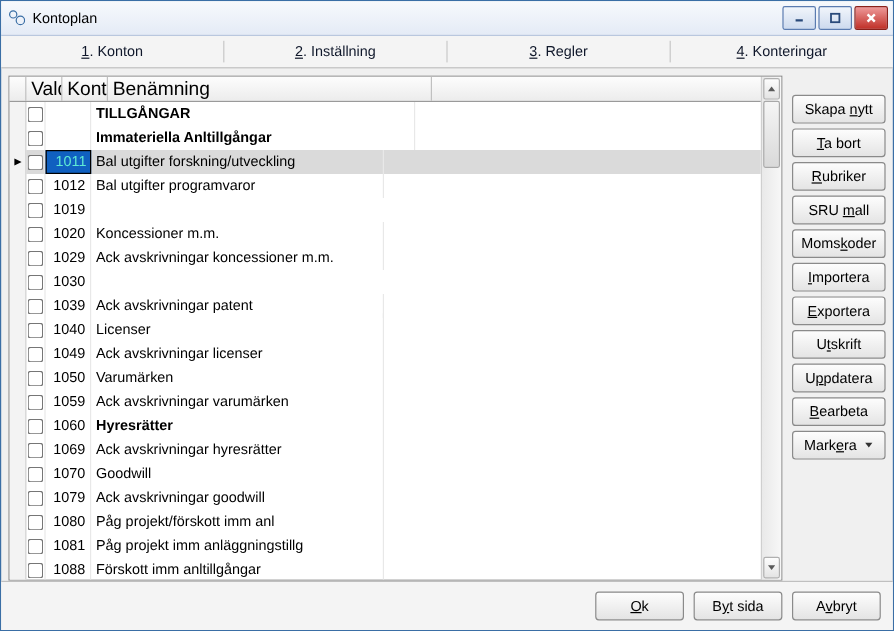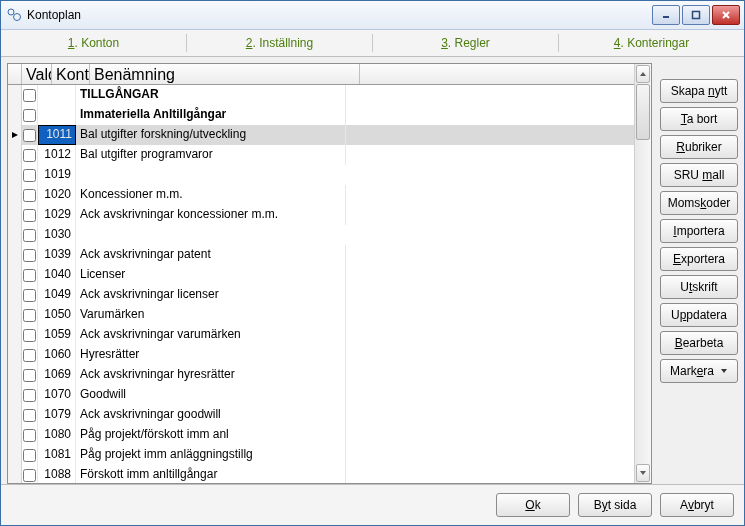--- a/index.html
+++ b/index.html
@@ -59,21 +59,21 @@
     height: 26px;
     border-bottom: 1px solid #bfbfbf;
     background: #f4f4f4;
   }
   .tab {
     flex: 1;
     display: flex;
     align-items: center;
     justify-content: center;
     font-size: 12px;
-    color: #4d7c0f;
+    color: #0f172a;
     cursor: default;
   }
   .tab .ul { text-decoration: underline; }
   .tab-sep {
     width: 1px;
     background: #c8c8c8;
     margin: 4px 0;
   }
 
   
@@ -176,29 +176,29 @@
     width: 16px;
     padding: 0;
     display:flex; align-items:center; justify-content:center;
     border-right: 1px solid #e8e8e8;
   }
   .row .col-konto-v {
     width: 38px;
     text-align: right;
   }
   .row .col-ben-v {
-    width: 270px;
+    width: 244px;
   }
   .row .col-rest-v { flex:1; border-right:none; }
   .row.selected {
     background: #dadada;
   }
   .row.selected .col-konto-v {
     background: #1060c0;
-    color: #e5e5e5;
+    color: #5eead4;
     border: 1px solid #000;
     padding: 1px 3px;
     height: 20px;
   }
 
   input[type=checkbox] {
     width: 13px; height: 13px;
     margin: 0;
   }
 
@@ -422,21 +422,21 @@
               <div class="col-konto-v">1059</div>
               <div class="col-ben-v" style="font-weight: normal;">Ack avskrivningar varumärken</div>
               <div class="col-rest-v"></div>
             </div>
             <div class="row">
               <div class="indicator"></div>
               <div class="col-check">
                 <input type="checkbox" style="">
               </div>
               <div class="col-konto-v">1060</div>
-              <div class="col-ben-v" style="font-weight: normal;">Hyresrätter</div>
+              <div class="col-ben-v" style="font-weight: bold;">Hyresrätter</div>
               <div class="col-rest-v"></div>
             </div>
             <div class="row">
               <div class="indicator"></div>
               <div class="col-check">
                 <input type="checkbox" style="">
               </div>
               <div class="col-konto-v">1069</div>
               <div class="col-ben-v" style="font-weight: normal;">Ack avskrivningar hyresrätter</div>
               <div class="col-rest-v"></div>

